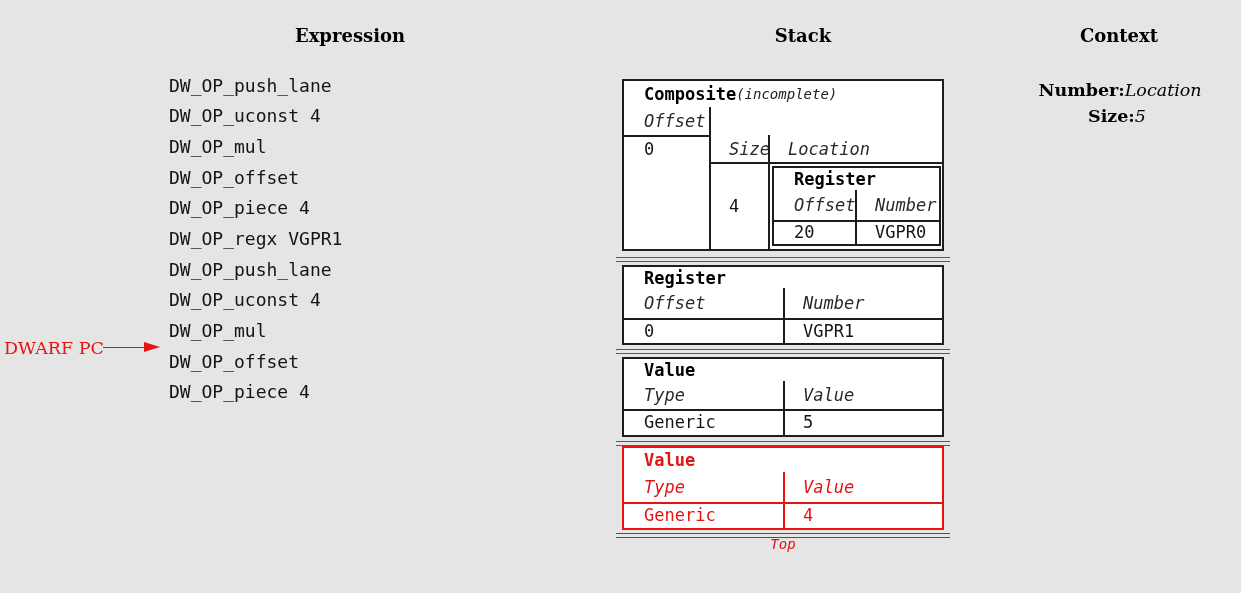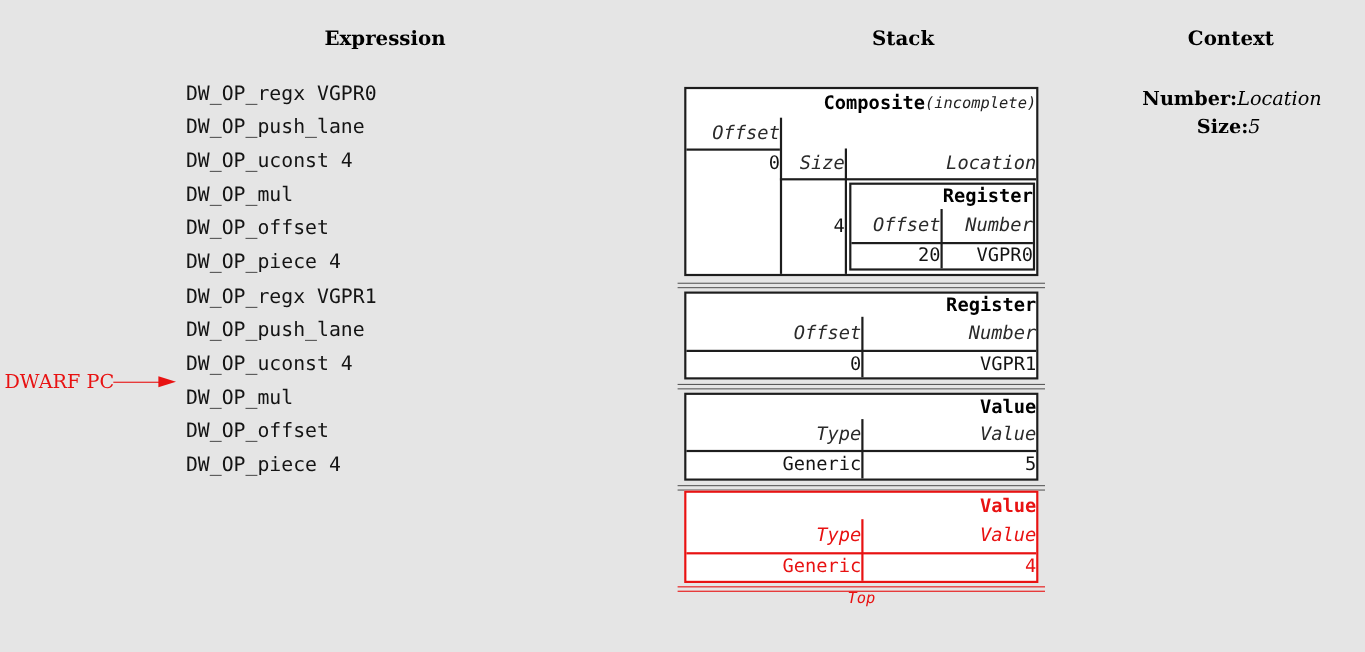--- a/index.html
+++ b/index.html
@@ -11,22 +11,22 @@
   .expr-list{position:absolute;left:169px;top:70.6px;}
   .expr-item{height:30.7px;line-height:30.7px;font-size:18px;white-space:pre;color:#141414;}
   
   .pc-text{position:absolute;left:4px;top:338px;font-family:"DejaVu Serif",serif;font-size:17.5px;
            color:#e81212;white-space:nowrap;}
   .pc-line{position:absolute;left:103px;top:346.6px;width:42px;height:1.8px;background:#e81212;}
   .pc-head{position:absolute;left:144px;top:342px;width:0;height:0;
            border-left:16px solid #e81212;border-top:5.5px solid transparent;border-bottom:5.5px solid transparent;}
   
   .tbl{position:absolute;border:2px solid #1d1d1d;box-sizing:border-box;background:#fff;}
-  .cell{position:absolute;display:flex;align-items:center;justify-content:flex-end;
-        font-size:17px;white-space:pre;color:#141414;}
+  .cell{position:absolute;display:flex;align-items:center;justify-content:flex-start;
+        font-size:17px;white-space:pre;color:#141414;padding-left:20px;}
   .it{font-style:italic;color:#2a2a2a;}
   .bd{font-weight:bold;color:#000;}
   .sub{font-style:italic;font-size:14px;font-weight:normal;color:#222;}
   .vl{position:absolute;width:1.6px;background:#1d1d1d;}
   .hl{position:absolute;height:1.6px;background:#1d1d1d;}
   .sep{position:absolute;left:616px;width:334px;height:5.2px;box-sizing:border-box;
        border-top:1.4px solid #5a5a5a;border-bottom:1.4px solid #5a5a5a;}
   
   .hot{border-color:#e81212;}
   .hot .cell,.hot .it,.hot .bd{color:#e81212;}
@@ -39,25 +39,24 @@
             font-size:17.5px;color:#000;white-space:nowrap;}
   .ctx-line .lbl{font-weight:bold;}
   .ctx-line .val{font-style:italic;}
 </style>
 </head>
 <body>
 
 <div class="canvas">
 
   <div class="sec-title" style="left:350px;top:25px">Expression</div>
-  <div class="sec-title" style="left:821px;top:25px">Stack</div>
+  <div class="sec-title" style="left:803px;top:25px">Stack</div>
   <div class="sec-title" style="left:1119px;top:25px">Context</div>
 
   <div class="expr-list">
-    <div class="expr-item">DW_OP_regx VGPR0</div>
     <div class="expr-item">DW_OP_push_lane</div>
     <div class="expr-item">DW_OP_uconst 4</div>
     <div class="expr-item">DW_OP_mul</div>
     <div class="expr-item">DW_OP_offset</div>
     <div class="expr-item">DW_OP_piece 4</div>
     <div class="expr-item">DW_OP_regx VGPR1</div>
     <div class="expr-item">DW_OP_push_lane</div>
     <div class="expr-item">DW_OP_uconst 4</div>
     <div class="expr-item">DW_OP_mul</div>
     <div class="expr-item">DW_OP_offset</div>

